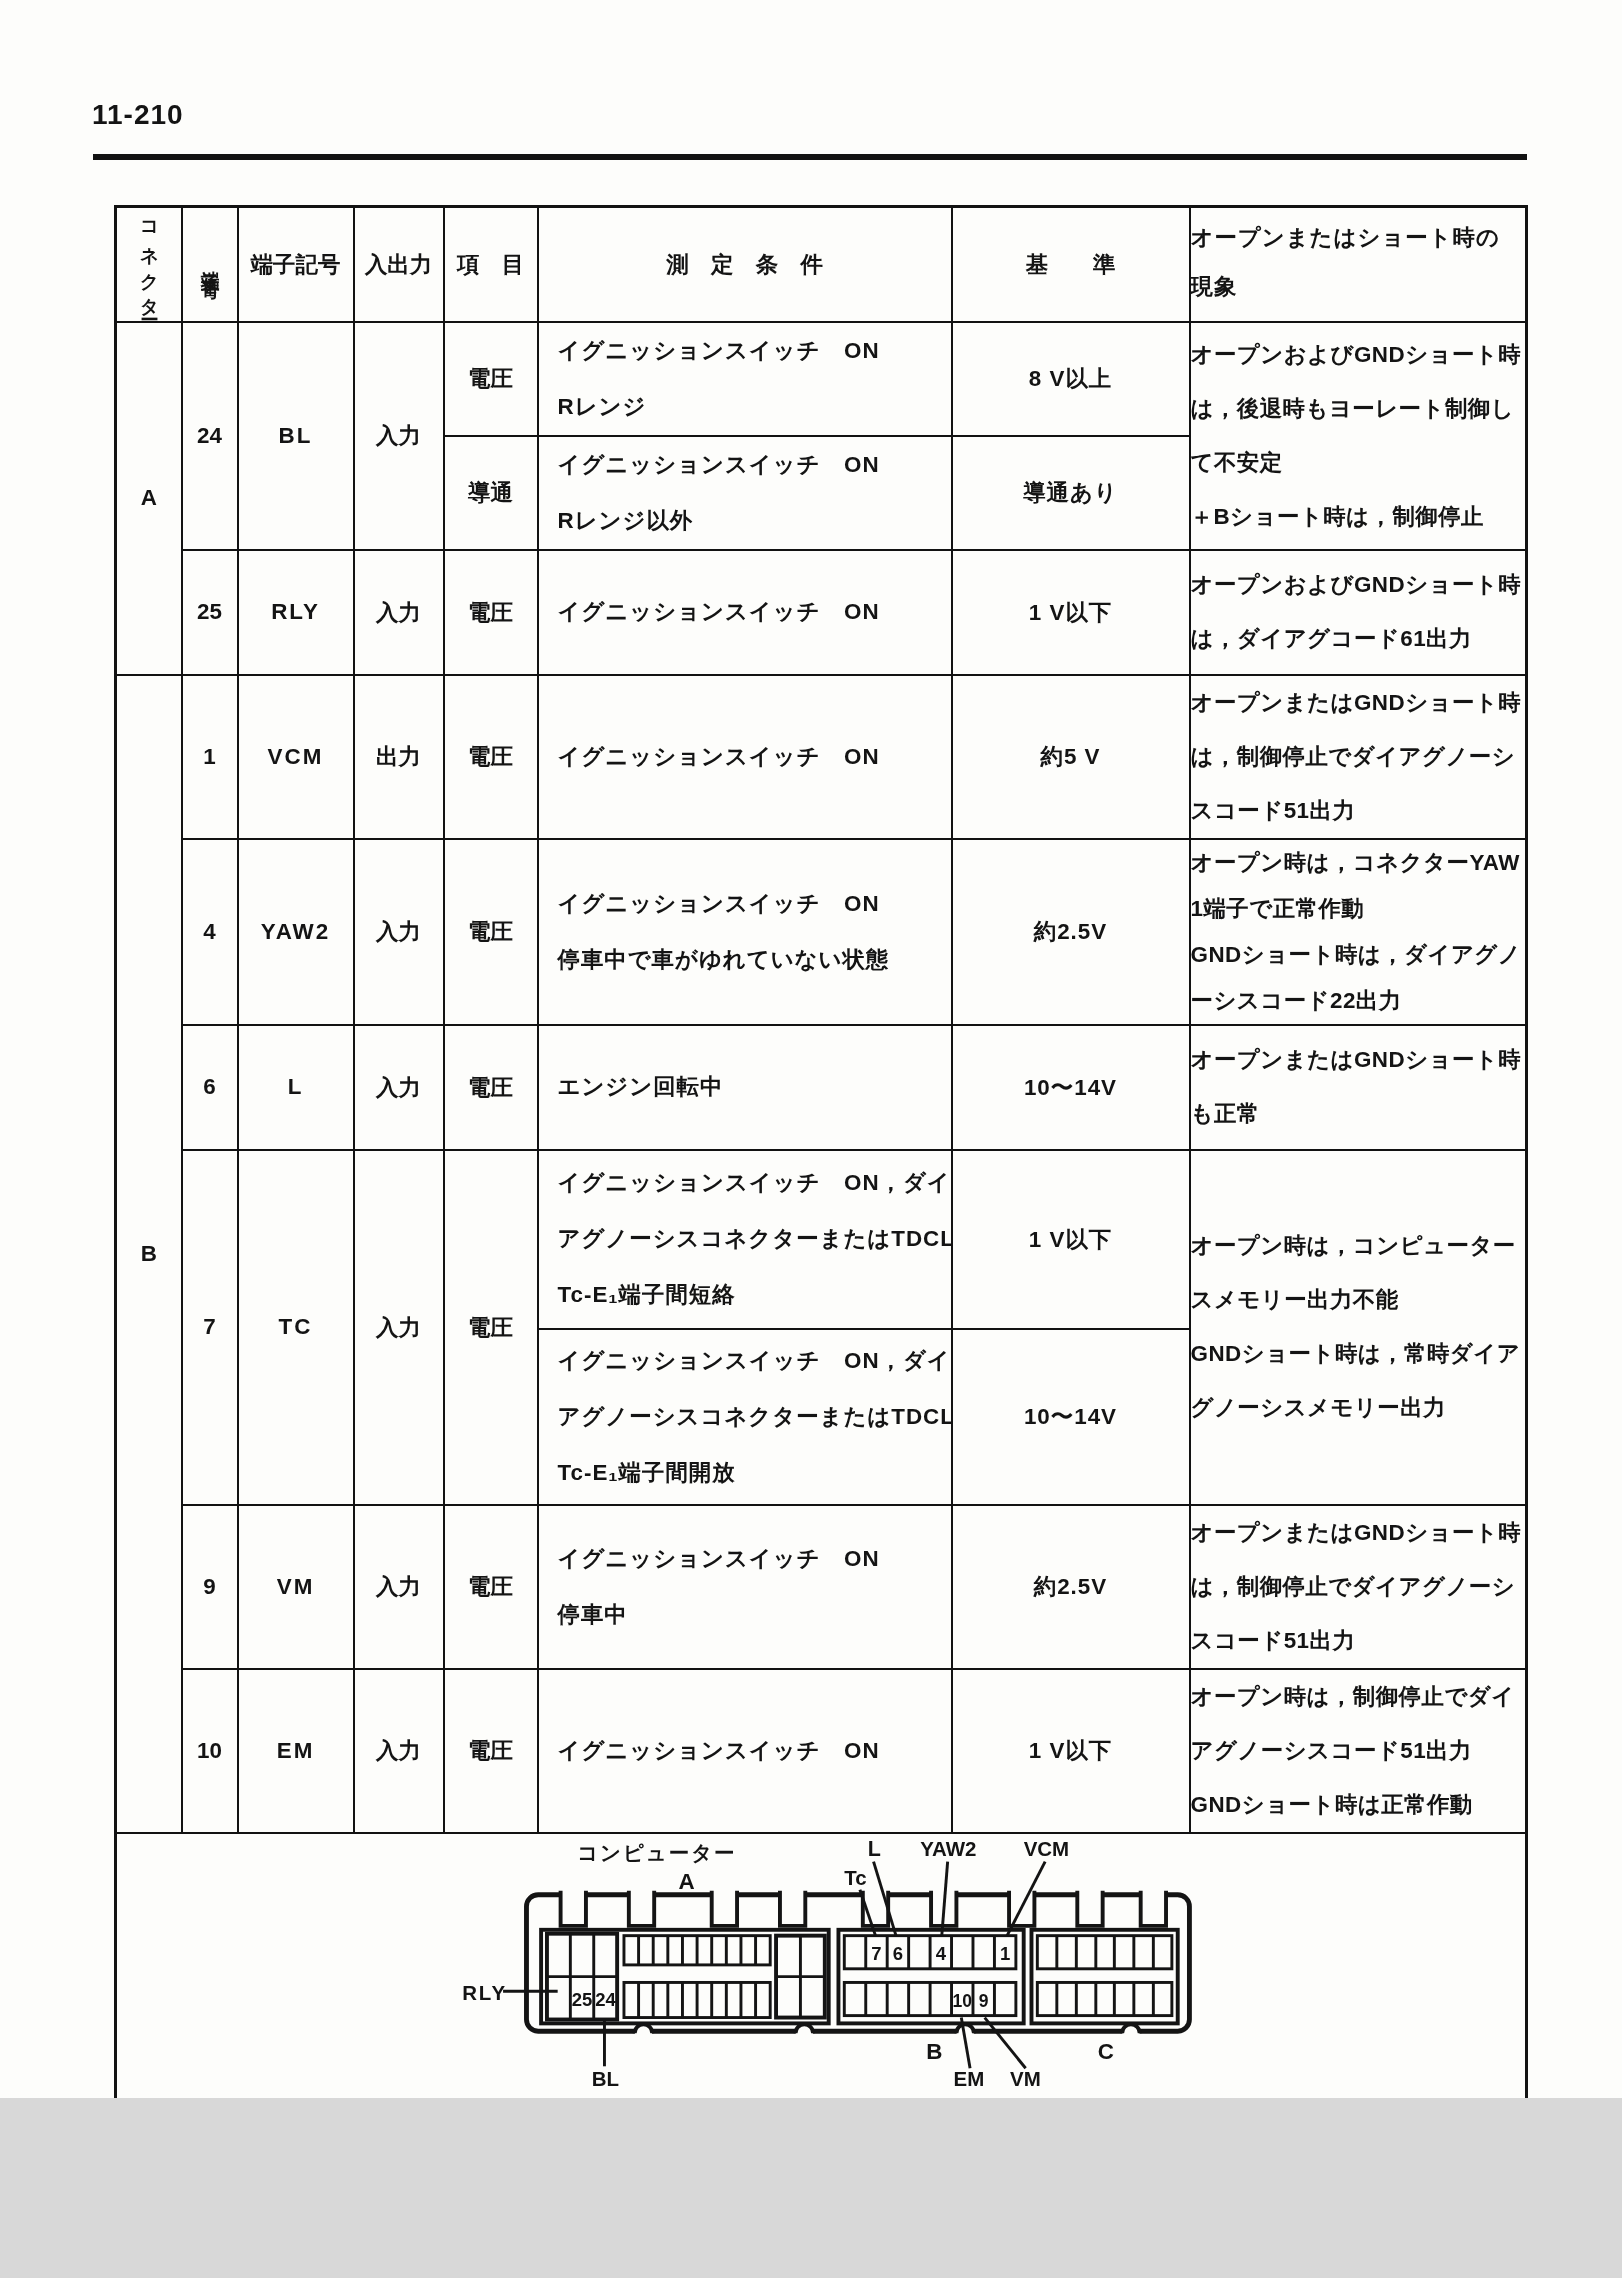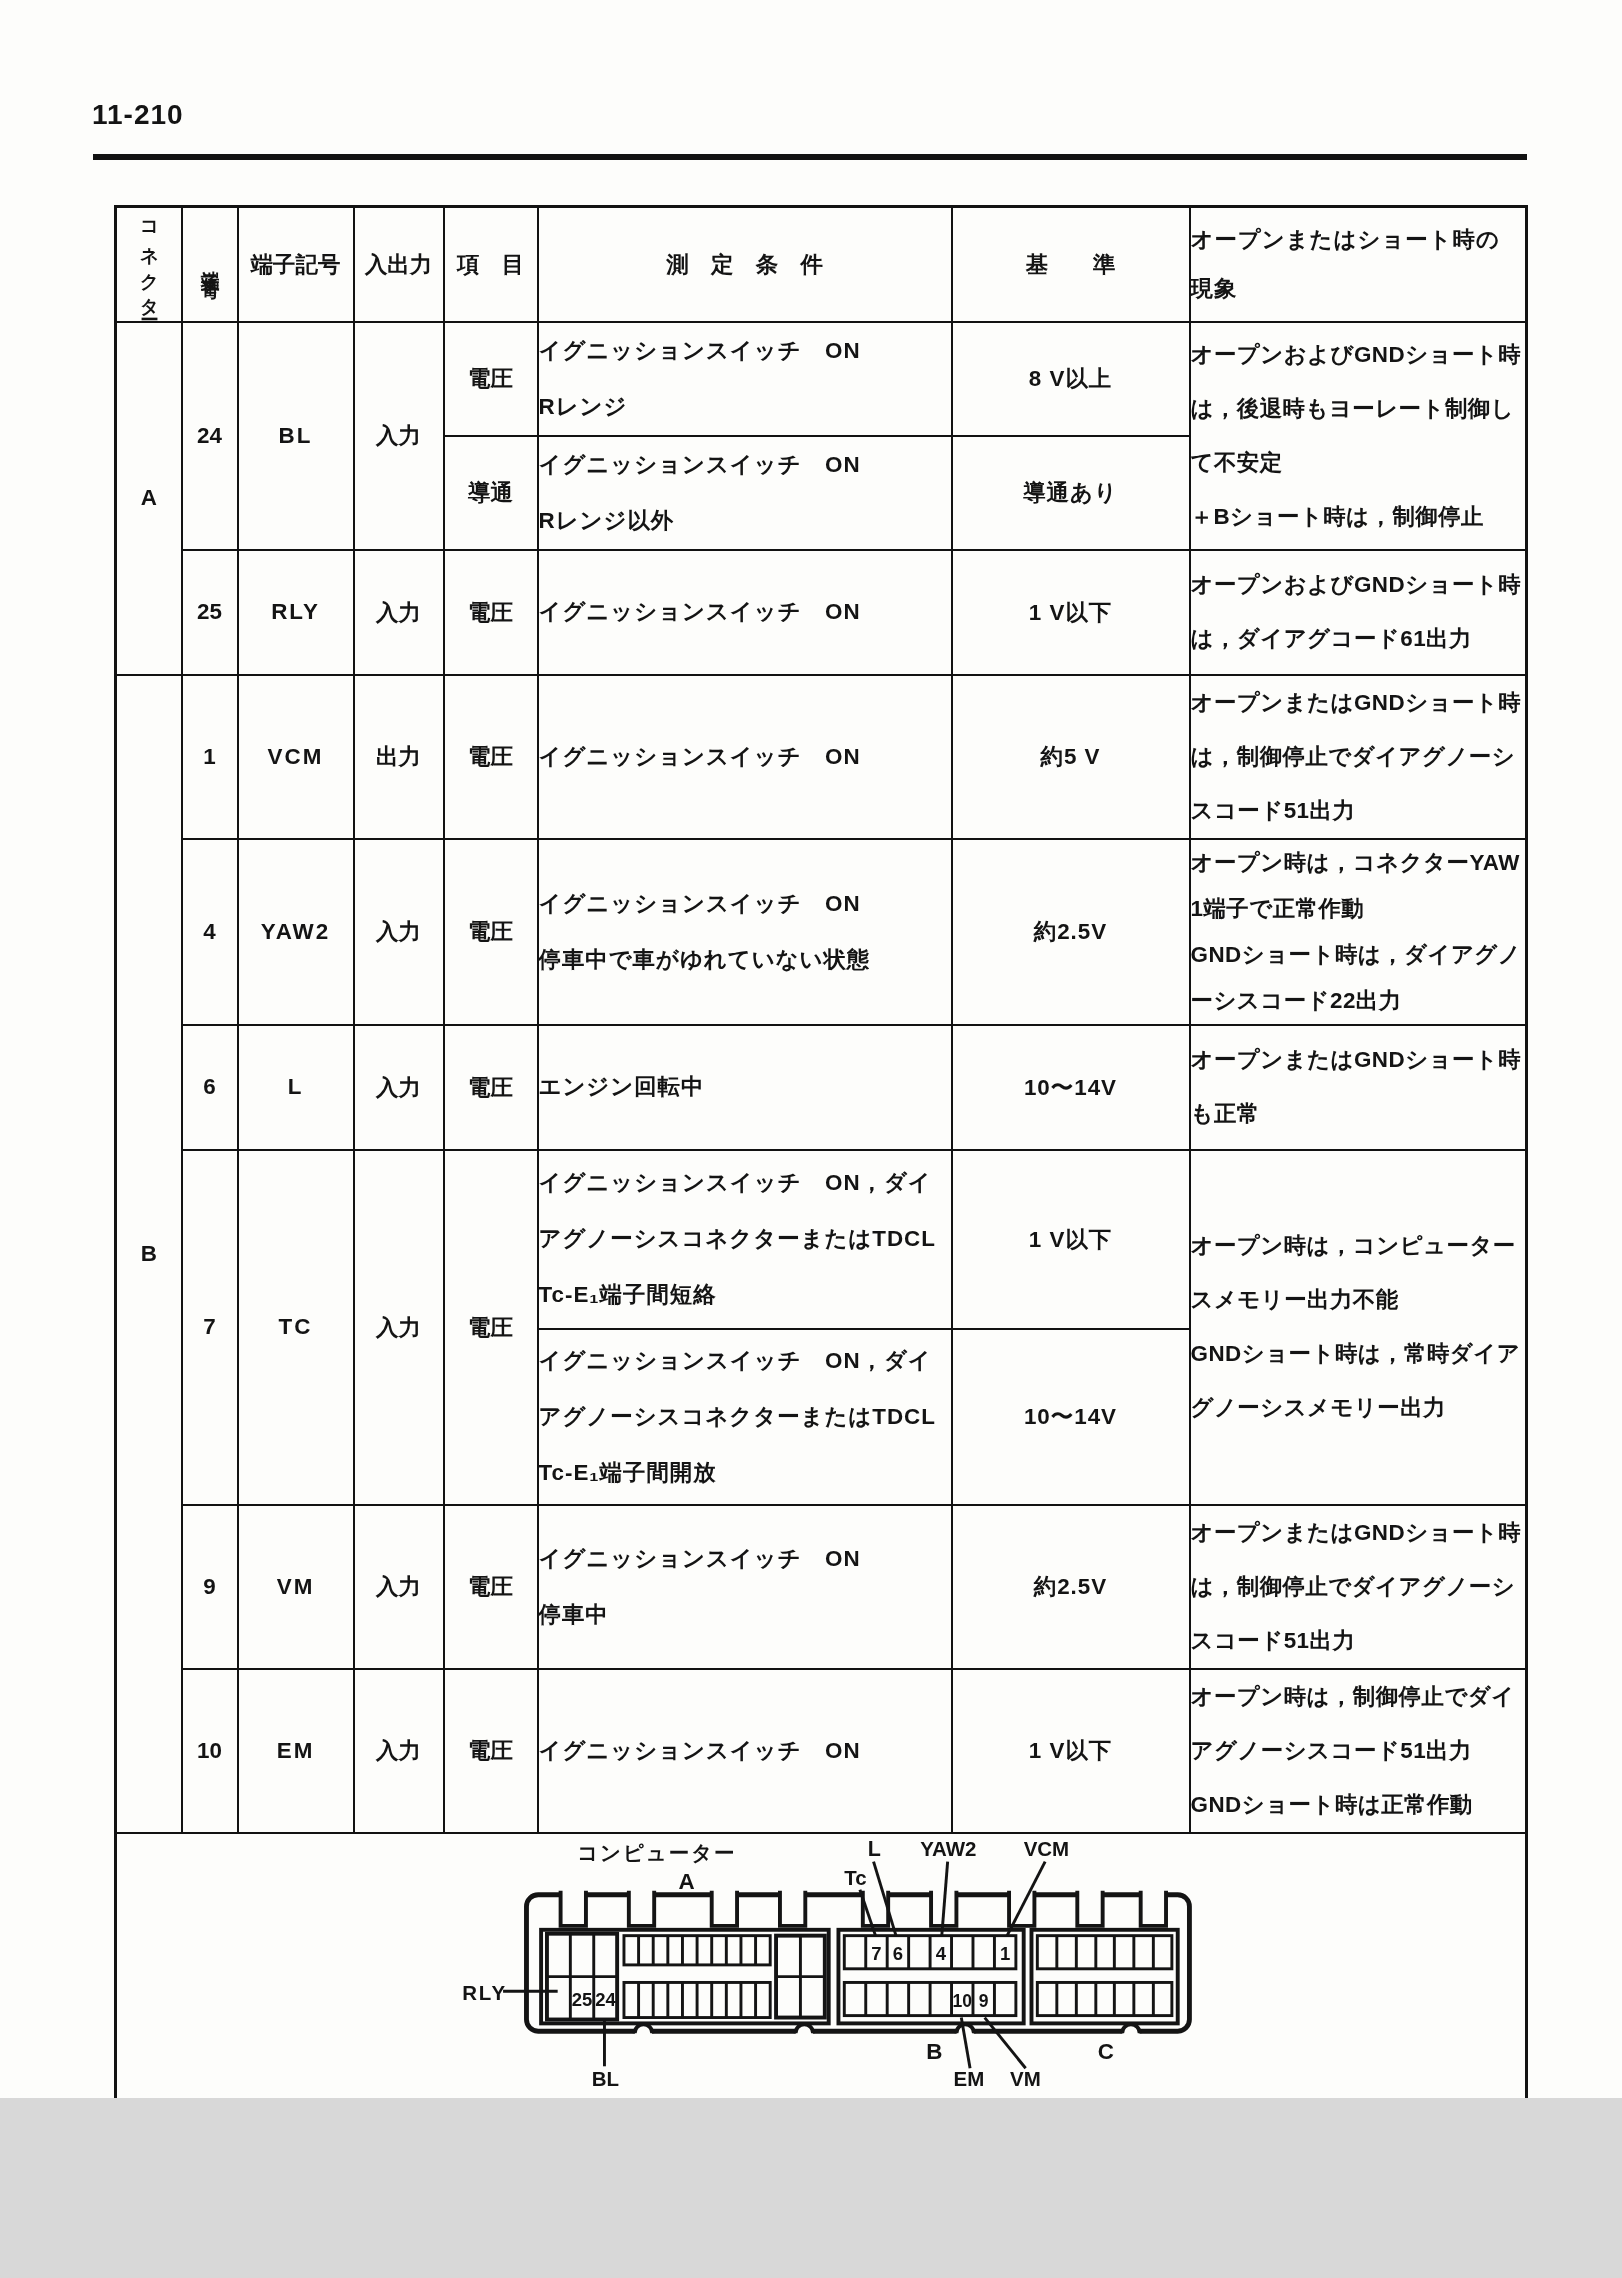--- a/index.html
+++ b/index.html
@@ -35,25 +35,25 @@
     overflow:hidden;
   }
   .c{text-align:center;}
   .v span{
     writing-mode:vertical-rl;text-orientation:mixed;
     display:inline-block;font-size:18.5px;line-height:1.1;letter-spacing:3.9px;
   }
   .sym{font-size:23.4px;letter-spacing:2px;}
   .num{font-size:23.4px;}
   .cond{text-align:left;padding:3.9px 7.8px 3.9px 15.6px;}
-  .cond div{line-height:56px;letter-spacing:1px;white-space:nowrap;}
+  .cond div{line-height:56px;letter-spacing:1px;white-space:nowrap;padding-left:19px;}
   .phen{text-align:left;padding:3.9px 5.9px 3.9px 13.7px;margin-top:36px;}
   .phen div{line-height:54px;letter-spacing:0.5px;white-space:nowrap;}
   .phen.tight div{line-height:46px;}
-  .phen-h{text-align:left;padding:3.9px 5.9px 3.9px 15.6px;}
+  .phen-h{text-align:left;padding:3.9px 5.9px 3.9px 15.6px;font-family:Liberation Mono, monospace;}
   .phen-h div{line-height:49px;letter-spacing:1px;}
   .std{letter-spacing:1px;}
   .diag{padding:0;text-align:right;}
   .diag svg{display:block;}
   svg text{font-family:"Liberation Sans",sans-serif;font-weight:bold;fill:#141414;}
   svg .ln{stroke:#141414;stroke-width:3;fill:none;}
   svg .fr{stroke:#141414;fill:none;}
 </style>
 </head>
 <body>

